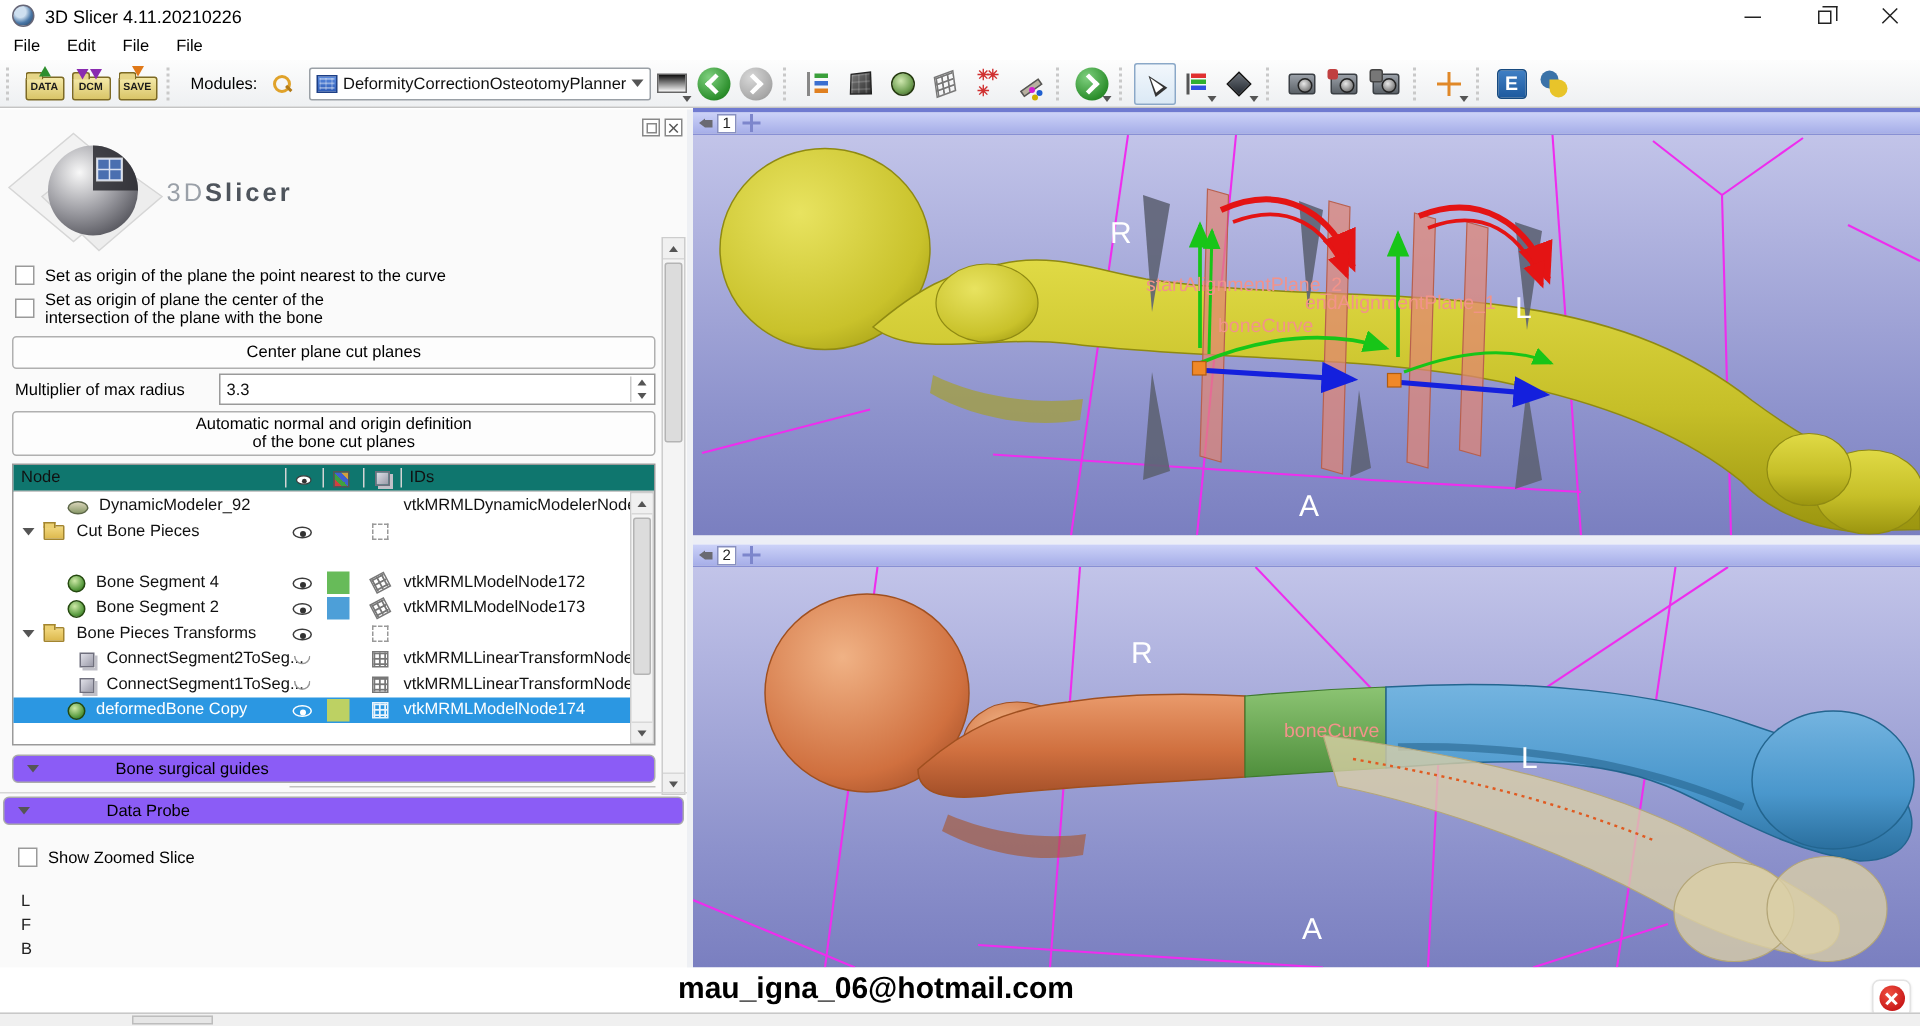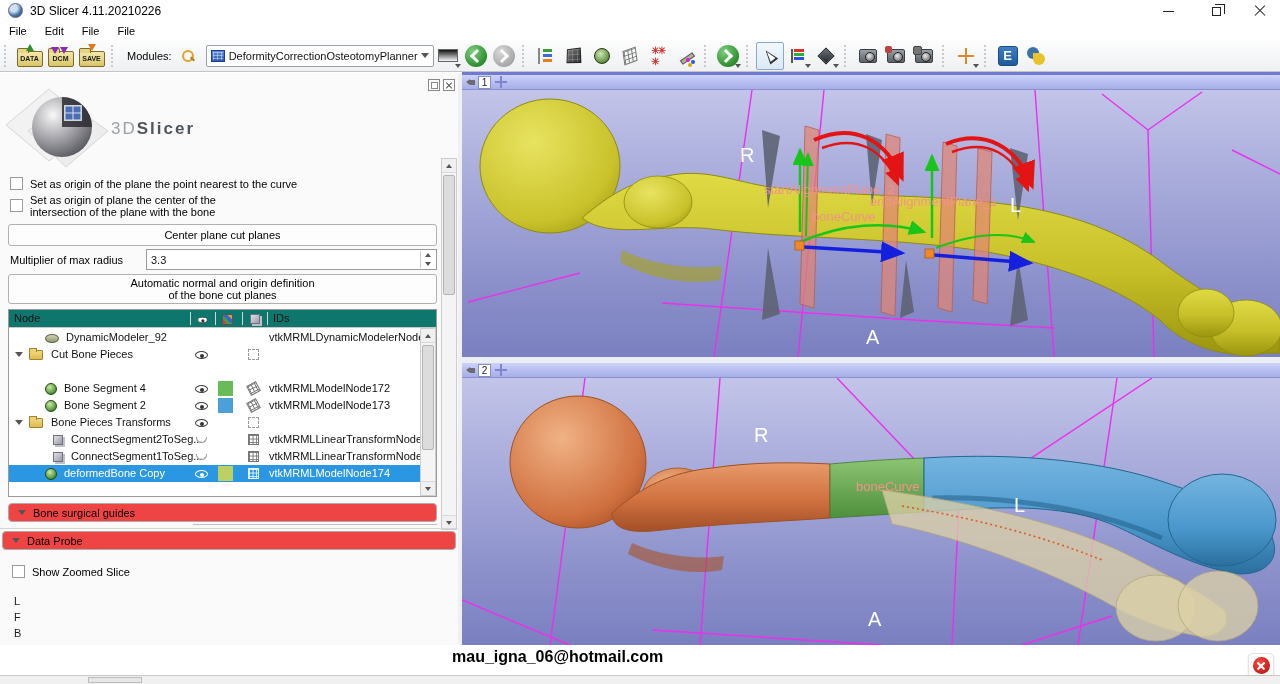--- a/index.html
+++ b/index.html
@@ -149,21 +149,21 @@
     background:linear-gradient(#777 1px,transparent 1px) 0 0/100% 3.6px, linear-gradient(90deg,#777 1px,transparent 1px) 0 0/3.6px 100%; }
   .gridico.tilt { transform:rotate(-28deg); }
   .gridico.dash { border:1px dashed #999; background:none; }
   .trow.sel .gridico { border-color:#eaf4fc; background:linear-gradient(#eaf4fc 1px,transparent 1px) 0 0/100% 3.6px, linear-gradient(90deg,#eaf4fc 1px,transparent 1px) 0 0/3.6px 100%; }
   
   .vsb { position:absolute; background:#f4f4f4; border:1px solid #cdcdcd; }
   .vsb .sb-up,.vsb .sb-down { position:absolute; left:0; right:0; height:14px; display:flex; align-items:center; justify-content:center; background:#f0f0f0; }
   .vsb .sb-up { top:0; border-bottom:1px solid #d8d8d8; } .vsb .sb-down { bottom:0; border-top:1px solid #d8d8d8; }
   .vsb .thumb { position:absolute; left:1px; right:1px; background:#dcdcdc; border:1px solid #b4b4b4; border-radius:2px; }
 
-  .sectbar { position:absolute; background:#ef4444; border:1px solid #ababab; border-radius:4px; display:flex; align-items:center; color:#000; }
+  .sectbar { position:absolute; background:#8b5cf6; border:1px solid #ababab; border-radius:4px; display:flex; align-items:center; color:#000;gap:44px; }
   .sectbar .tri-down { margin:0 7px 0 9px; border-left-width:4px; border-right-width:4px; border-top-width:5px; }
 
   #lfb { position:absolute; left:14px; top:520px; line-height:16px; color:#222; }
 
   
   #views-topline { position:absolute; left:462px; top:72px; width:818px; height:3px; background:#6f7ad0; }
   .view-header { position:absolute; left:462px; width:818px; height:15px;
     background:linear-gradient(#ccd2f8,#a6aee8); border-bottom:1px solid #8890d4; }
   .view-content { position:absolute; left:462px; width:818px;
     background:linear-gradient(#c2c4e9 0%, #9najx 0%, #8d92cc 70%, #7a7fc0 100%); overflow:hidden; }
@@ -174,21 +174,21 @@
   .vnum { position:absolute; left:16px; top:1px; width:13px; height:13px; background:#fff; border:1px solid #8890c0;
     font-size:10px; text-align:center; line-height:12px; color:#222; }
   .vgear { position:absolute; left:33px; top:1px; width:12px; height:12px; }
   .vgear::before { content:""; position:absolute; left:5px; top:0; width:2px; height:12px; background:#7d86cc; }
   .vgear::after { content:""; position:absolute; left:0; top:5px; width:12px; height:2px; background:#7d86cc; }
   svg text.orient { font-family:"Liberation Sans",sans-serif; font-size:20px; fill:#fff; }
   svg text.scene-label { font-family:"Liberation Sans",sans-serif; font-size:13px; fill:#f2938a; }
 
   
   #email-bar { position:absolute; left:0; top:645px; width:1280px; height:30px; background:#fff; }
-  #email-text { position:absolute; left:452px; top:3px; font-size:16px; font-weight:bold; color:#000; }
+  #email-text { position:absolute; left:452px; top:3px; font-size:20px; font-weight:bold; color:#000; }
   #wm-close { position:absolute; left:1248px; top:653px; width:26px; height:25px; background:#fff; border:1px solid #e3e3e3;
     border-radius:5px; box-shadow:0 1px 2px #0002; display:flex; align-items:center; justify-content:center; }
   #wm-close .redx { width:17px; height:17px; border-radius:50%; background:radial-gradient(circle at 38% 32%, #f05040, #c81818 75%); position:relative; }
   #wm-close .redx::before,#wm-close .redx::after { content:""; position:absolute; left:3.5px; top:7.6px; width:10px; height:1.8px; background:#fff; }
   #wm-close .redx::before { transform:rotate(45deg);} #wm-close .redx::after { transform:rotate(-45deg);}
   #statusbar { position:absolute; left:0; top:675px; width:1280px; height:9px; background:#f0f0f0; border-top:1px solid #c8c8c8; }
   #statusbar .inset { position:absolute; left:88px; top:1px; width:54px; height:6px; background:#e6e6e6; border:1px solid #bdbdbd; }
 </style>
 </head>
 <body>

